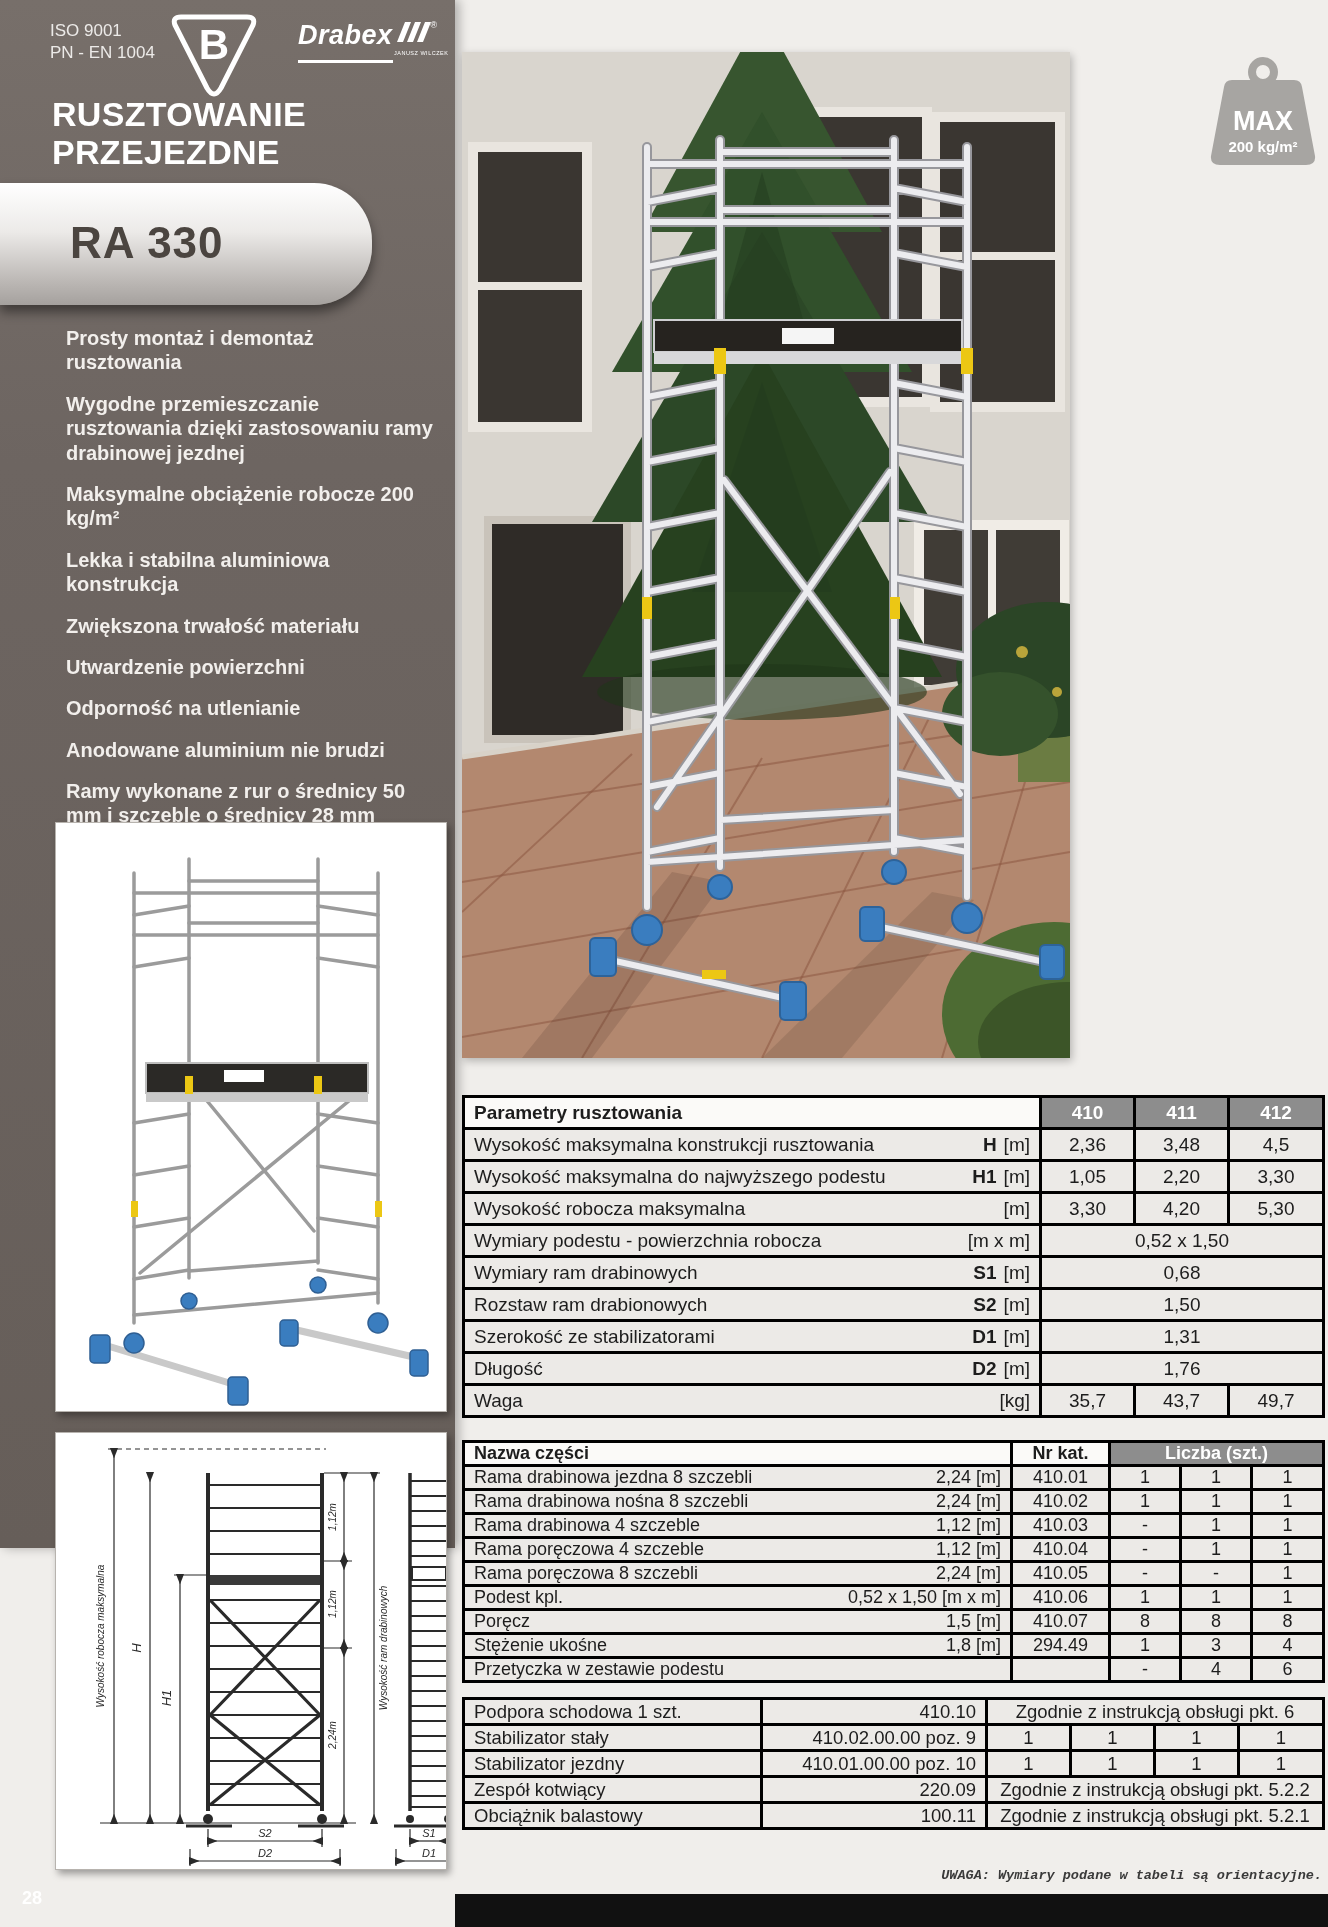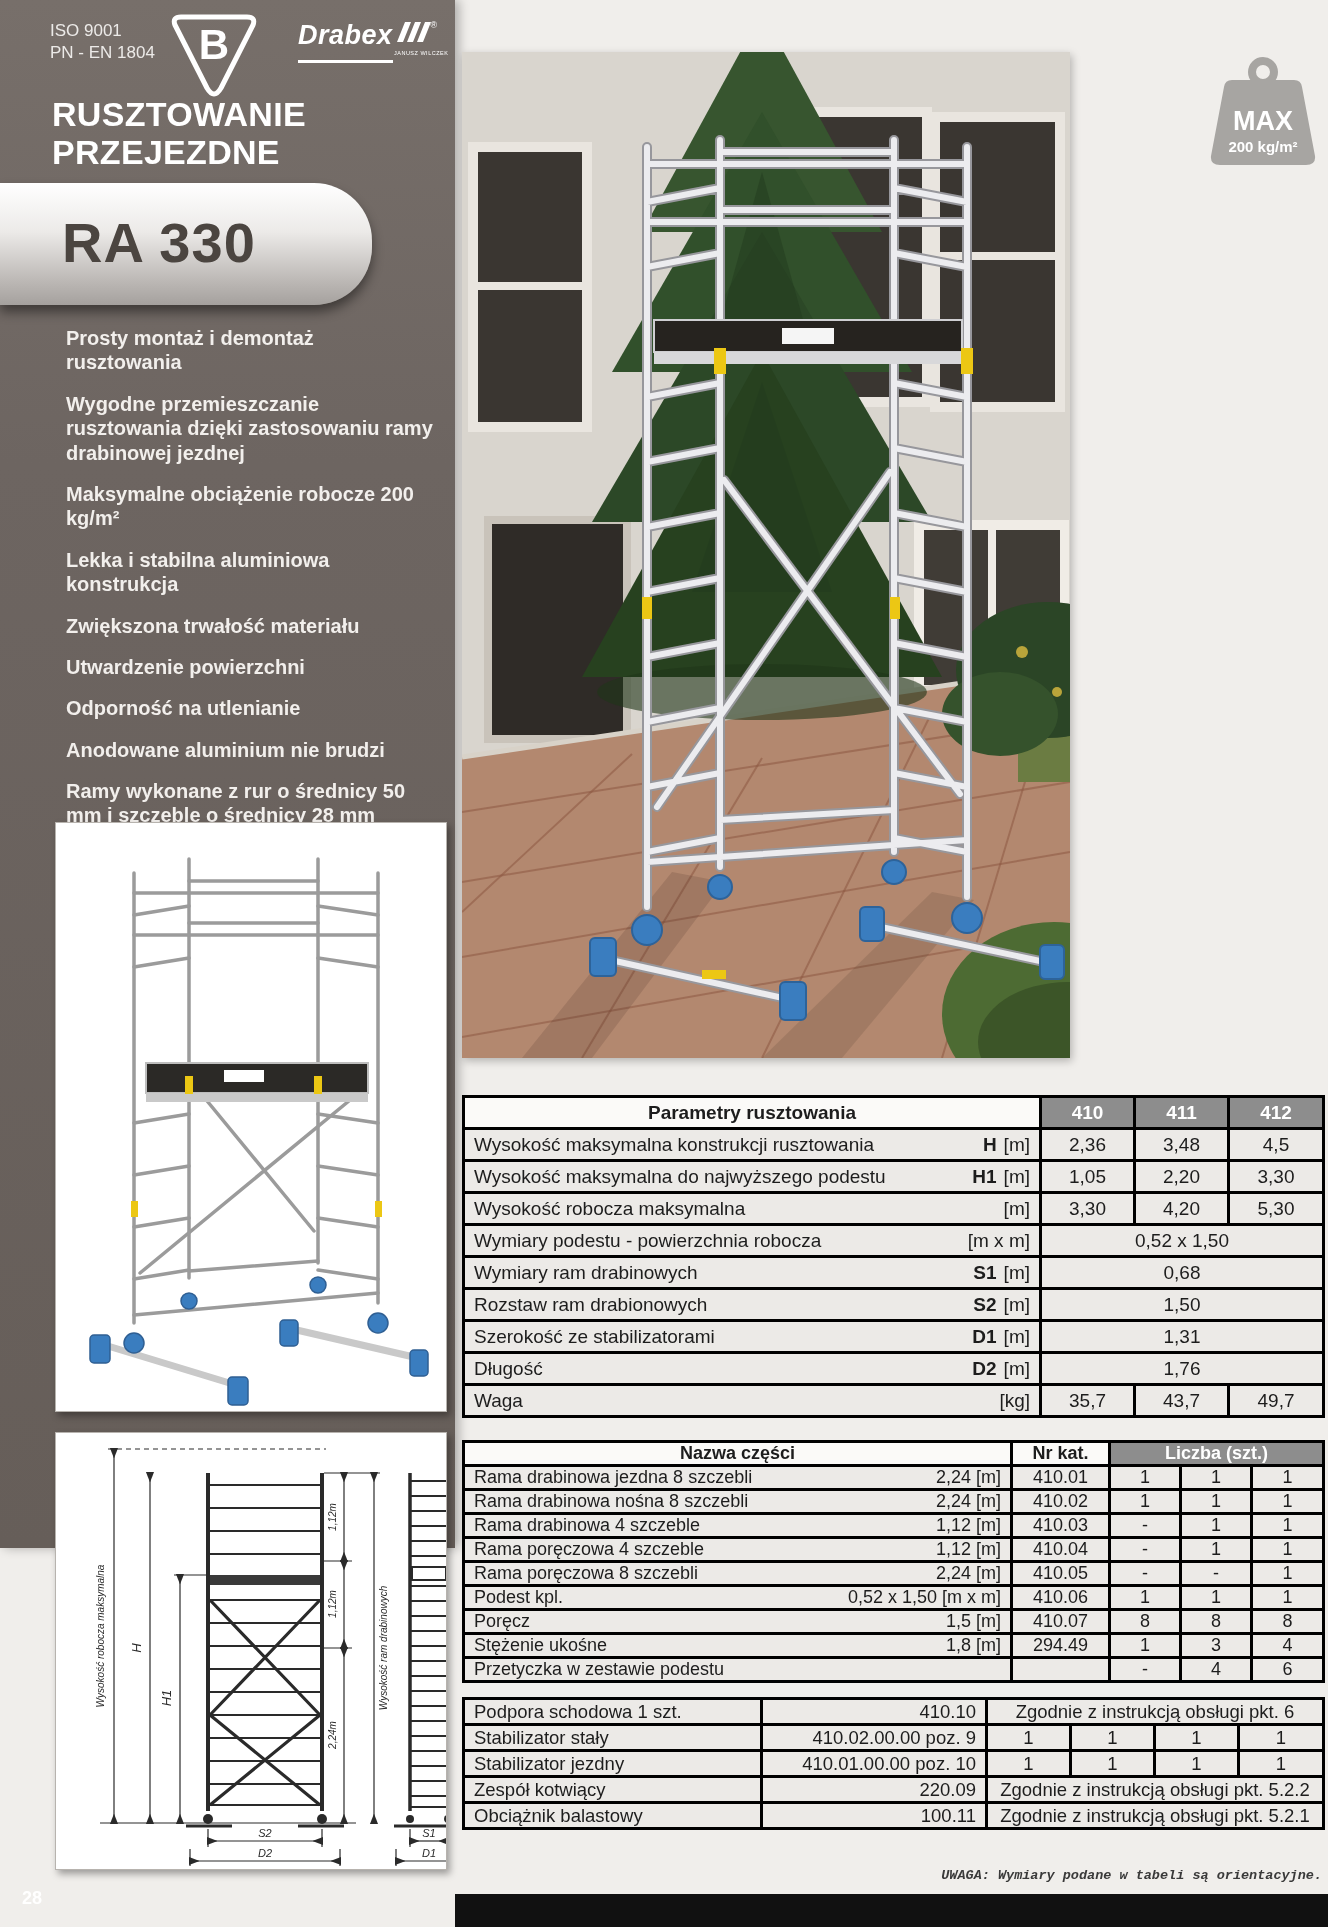--- a/index.html
+++ b/index.html
@@ -17,37 +17,37 @@
       padding-bottom:10px;letter-spacing:.5px;}
   .stripes{display:inline-block;vertical-align:top;margin-left:4px;}
   .reg{font-size:9px;vertical-align:top;}
   .dxsub{position:absolute;left:96px;top:30px;font-size:5.5px;letter-spacing:.5px;color:#fff;}
   .doctitle{position:absolute;left:52px;top:72px;color:#fff;font-size:34px;font-weight:bold;
             line-height:1.13;letter-spacing:.3px;}
   .band{position:absolute;left:0;top:183px;width:372px;height:122px;
         border-radius:0 58px 58px 0;
         background:linear-gradient(180deg,#ffffff 0%,#eceae8 40%,#bab6b3 82%,#a5a19e 100%);
         box-shadow:0 7px 12px rgba(0,0,0,.45);}
-  .band span{position:absolute;left:62px;top:50%;transform:translateY(-52%);
-             font-size:56px;font-weight:bold;color:#4b4540;letter-spacing:1px;}
+  .band span{position:absolute;left:70px;top:50%;transform:translateY(-52%);
+             font-size:44px;font-weight:bold;color:#4b4540;letter-spacing:1px;}
   .features{position:absolute;left:54px;top:326px;width:380px;}
   .features p{margin:0 0 17px 12px;color:#f2efec;font-size:20px;font-weight:bold;line-height:1.22;}
   .whitebox{position:absolute;left:55px;background:#fff;border:1px solid #b7b3ae;
             box-shadow:3px 4px 7px rgba(0,0,0,.35);}
   .box1{top:822px;width:390px;height:588px;}
   .box2{top:1432px;width:390px;height:436px;}
   .pagenum{position:absolute;left:22px;top:1888px;color:#fff;font-size:18px;font-weight:bold;}
   
   .photo{position:absolute;left:462px;top:52px;width:608px;height:1006px;
          box-shadow:2px 3px 8px rgba(0,0,0,.25);}
   .maxbadge{position:absolute;left:1198px;top:56px;}
   
   table{border-collapse:collapse;table-layout:fixed;position:absolute;left:462px;width:860px;}
   td{border:3px solid #000;font-size:19px;color:#1d1d1d;padding:0 9px;background:#eceae7;overflow:hidden;white-space:nowrap;}
-  td.hd{background:#fbfaf8;font-weight:bold;text-align:center;}
+  td.hd{background:#fbfaf8;font-weight:bold;}
   td.grey{background:#8d8d8d;color:#fff;font-weight:bold;text-align:center;}
   td.val{text-align:center;padding:0 2px;}
   td.right{text-align:right;}
   .t1{top:1095px;}  .t1 td{height:29px;}
   .t2{top:1440px;}  .t2 td{height:21px;font-size:18px;}
   .t3{top:1697px;}  .t3 td{height:23px;font-size:18.5px;}
   .flexcell{display:flex;justify-content:space-between;align-items:center;}
   .sym{font-weight:bold;}
   .unit{font-weight:normal;margin-left:7px;}
   .dimtxt{font-weight:normal;}
@@ -58,21 +58,21 @@
 </style>
 </head>
 <body>
 
 <div class="page">
 
   <aside class="panel">
 
     <div class="certs">
       <span>ISO 9001</span>
-      <span>PN - EN 1804</span>
+      <span>PN - EN 1004</span>
     </div>
 
     <div class="blogo">
       <svg width="96" height="96" viewBox="0 0 96 96">
         <path d="M15 11 Q6 11 9 19 L41 82 Q48 94 55 82 L87 19 Q90 11 81 11 Z" fill="none" stroke="#fff" stroke-width="5" stroke-linejoin="round"></path>
         <text x="48" y="53" text-anchor="middle" font-size="42" font-weight="bold" fill="#fff">B</text>
       </svg>
     </div>
 
     <div class="drabex">

